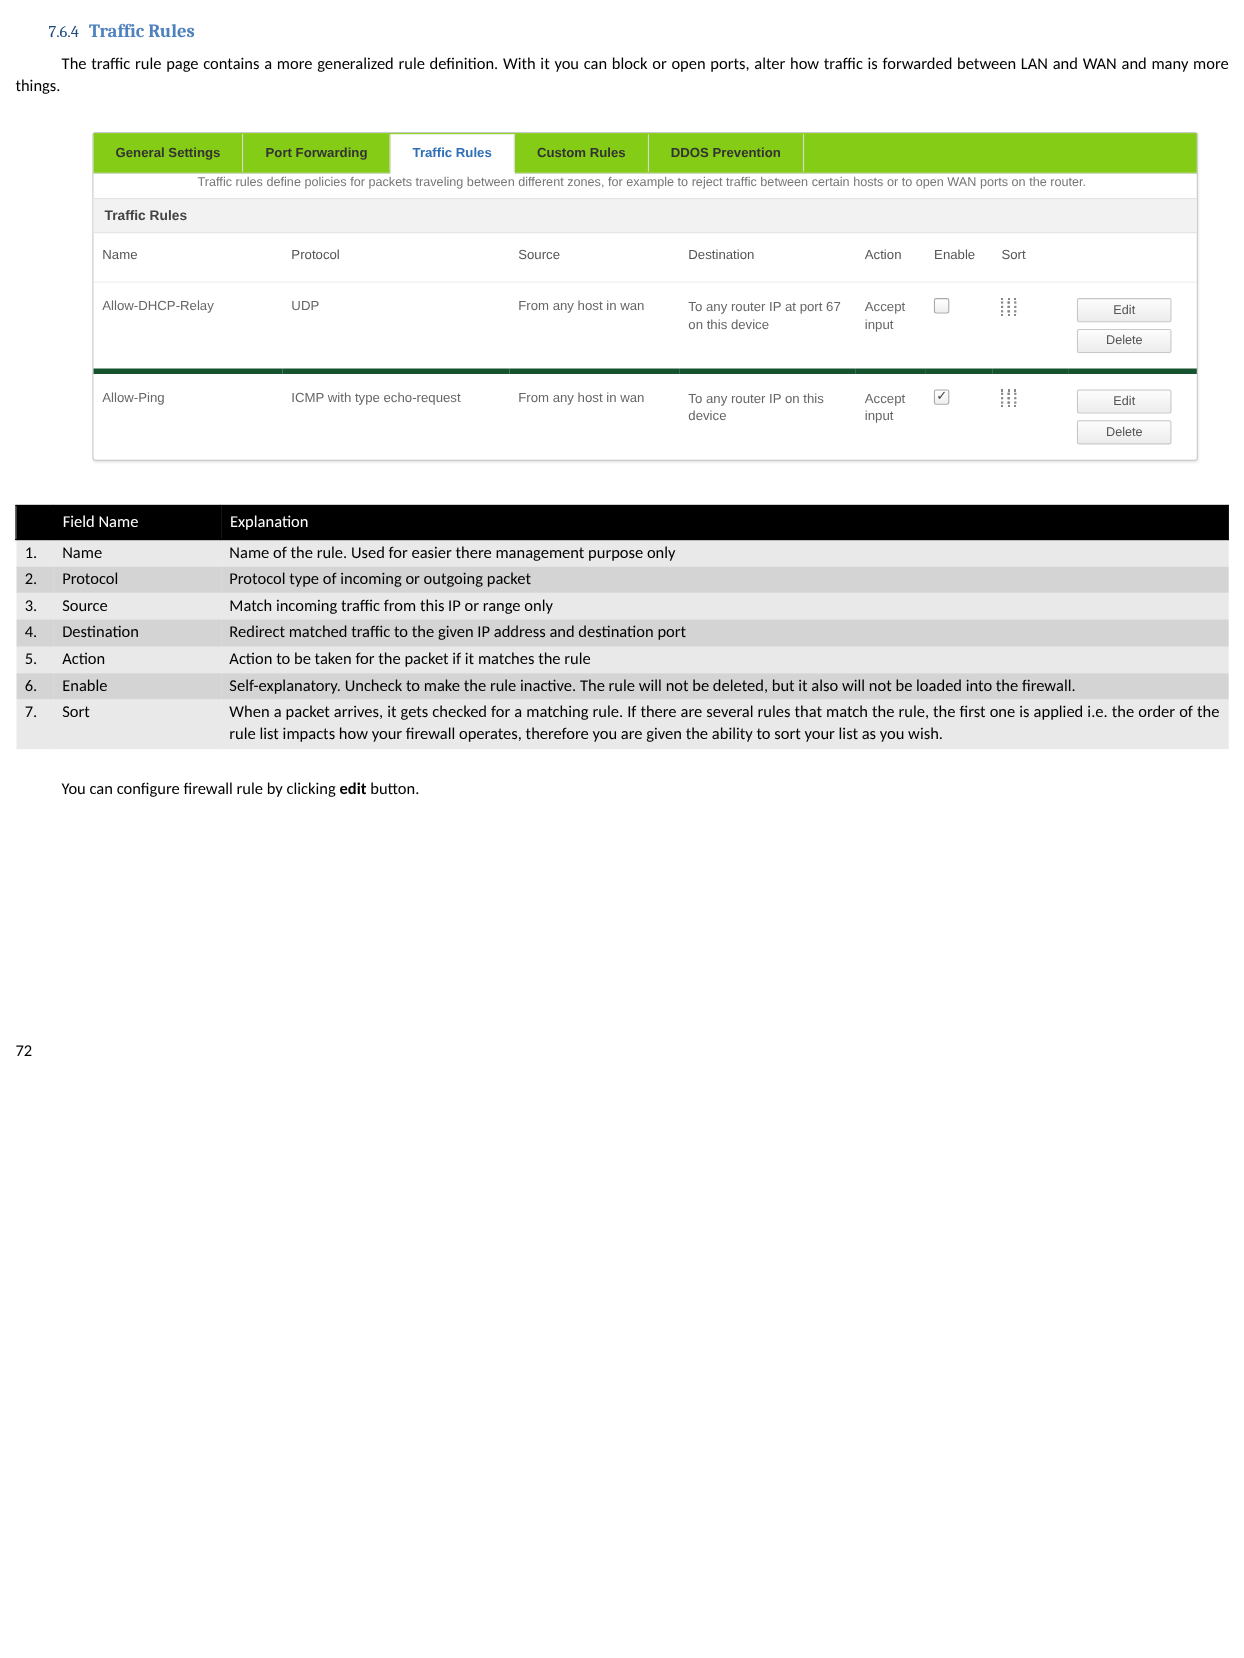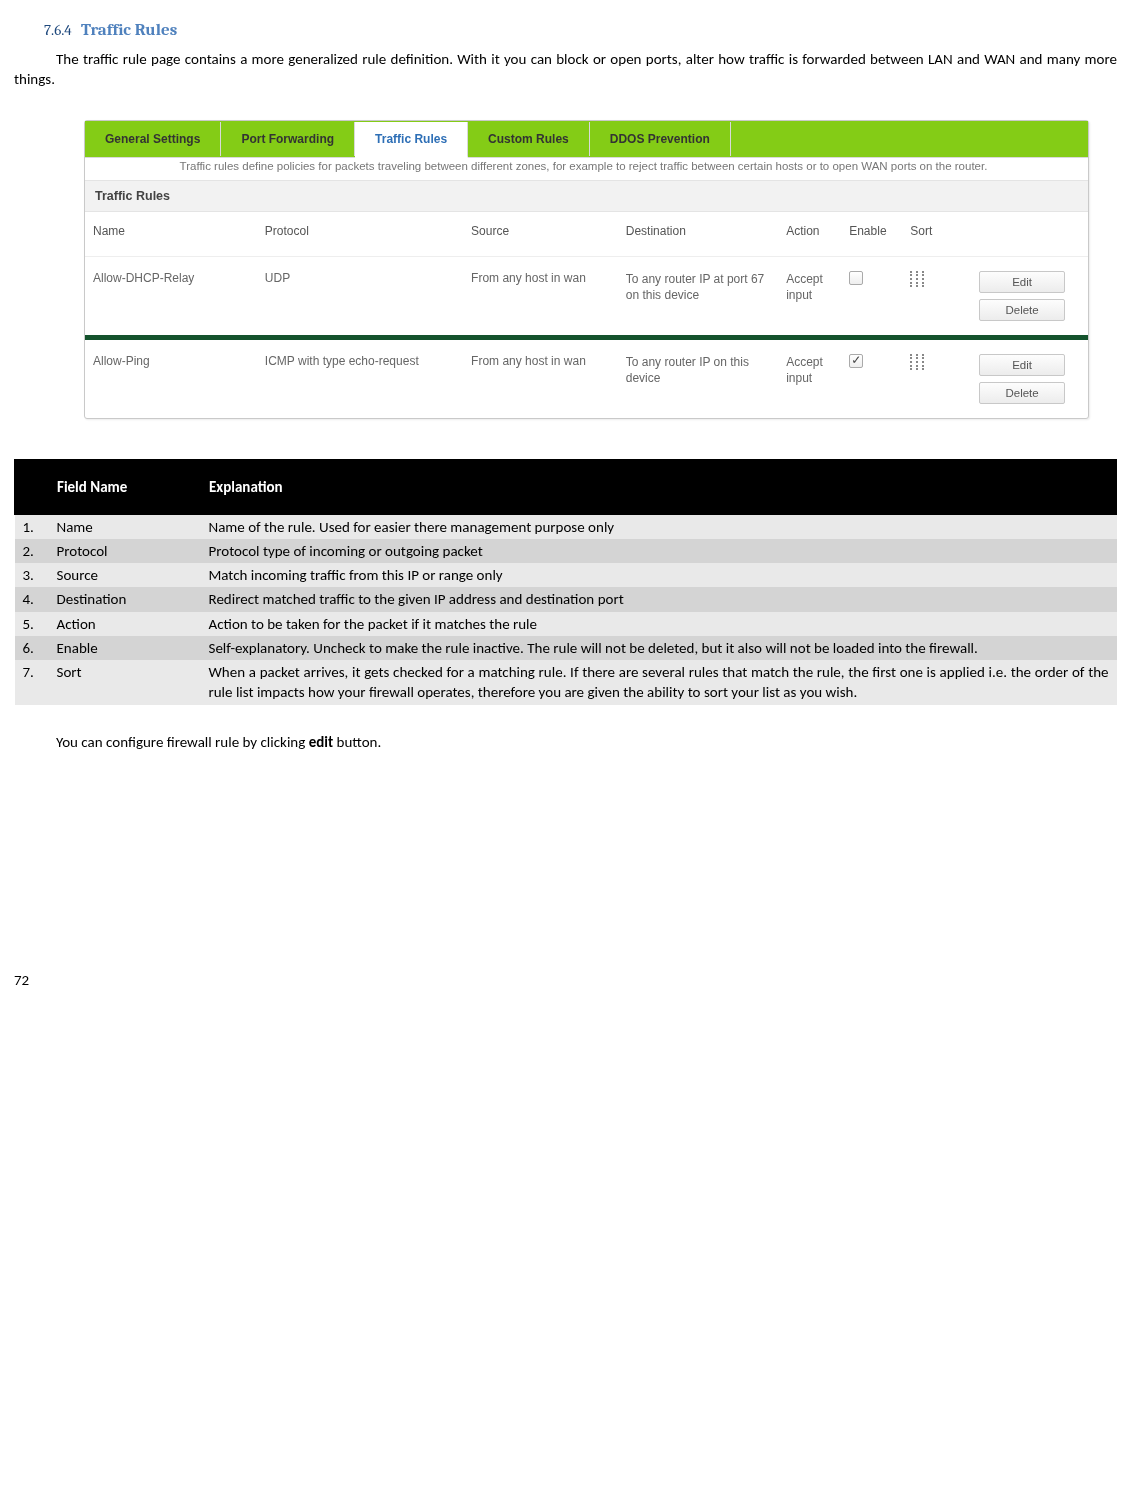--- a/index.html
+++ b/index.html
@@ -151,22 +151,22 @@
   .field-table {
     width: 100%;
     border-collapse: collapse;
     margin: 0 0 28px 0;
     font-size: 15px;
   }
   .field-table th {
     background: #000;
     color: #fff;
     text-align: left;
-    padding: 18px 8px;
-    font-weight: bold;
+    padding: 6px 8px;
+    font-weight: normal;
     border: 1px solid #000;
   }
   .field-table th.num-col { width: 34px; }
   .field-table th.name-col { width: 152px; }
   .field-table td {
     padding: 2px 8px;
     vertical-align: top;
     line-height: 1.35;
   }
   .field-table tr.light td { background: #e9e9e9; }

